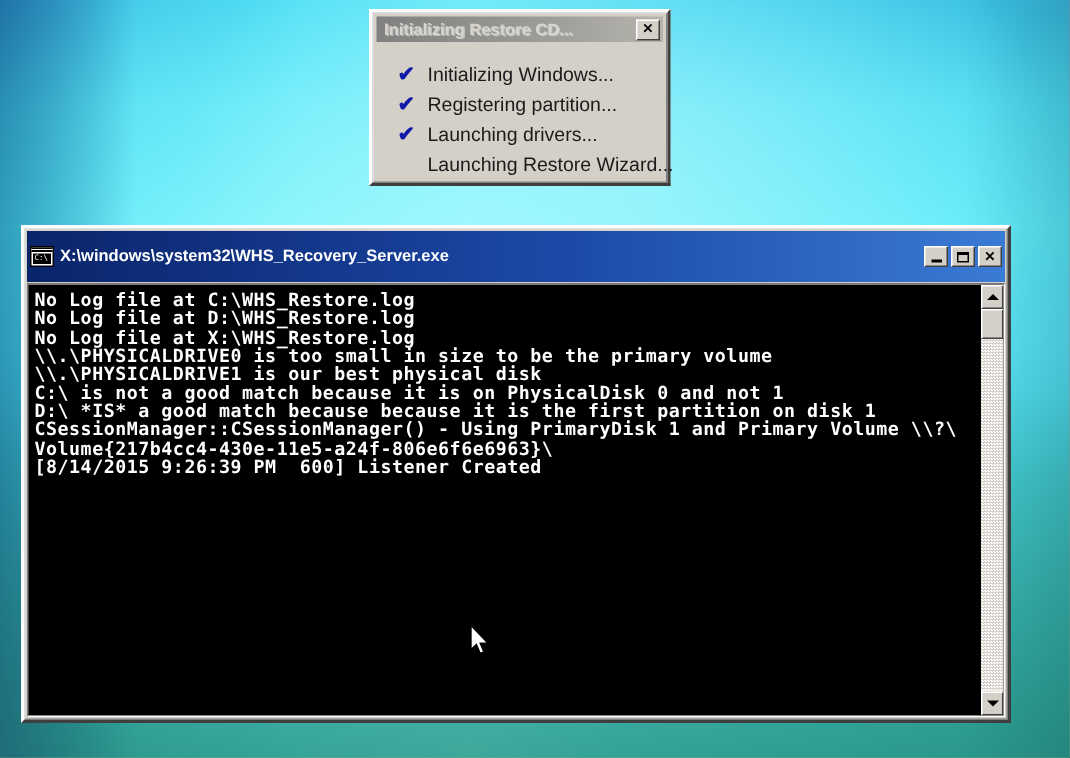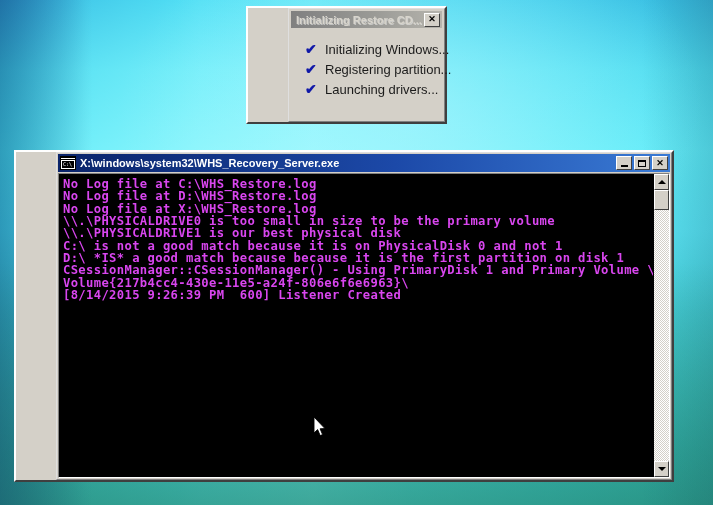--- a/index.html
+++ b/index.html
@@ -65,25 +65,24 @@
     box-sizing: border-box;
   }
   .win-inner-bevel {
     border-top: 1px solid #dfdfdf;
     border-left: 1px solid #dfdfdf;
     border-right: 1px solid #808080;
     border-bottom: 1px solid #808080;
     height: 100%;
     box-sizing: border-box;
     padding: 2px;
-    margin-left: 40px;
   }
 
   .titlebar {
-    height: 18px;
+    height: 34px;
     display: flex;
     align-items: center;
     padding: 0 2px 0 2px;
     box-sizing: border-box;
     user-select: none;
   }
   .titlebar.active {
     background: linear-gradient(to right, #0a246a 0%, #1c49a8 55%, #3a7bd5 100%);
   }
   .titlebar.inactive {
@@ -168,21 +167,21 @@
     margin-top: 1px;
     border-top: 1px solid #808080;
     border-left: 1px solid #808080;
     border-right: 1px solid #ffffff;
     border-bottom: 1px solid #ffffff;
     box-sizing: border-box;
     overflow: hidden;
   }
   #console-text {
     flex: 1;
-    color: #d946ef;
+    color: #ffffff;
     font-family: "DejaVu Sans Mono", monospace;
     font-size: 12.2px;
     line-height: 12.35px;
     letter-spacing: 0.35px;
     white-space: pre;
     padding: 4px 0 0 4px;
     overflow: hidden;
     font-weight: bold;
   }
 
@@ -366,20 +365,21 @@
           <div class="step-row">
             <span class="step-check">✔</span>
             <span class="step-label">Registering partition...</span>
           </div>
           <div class="step-row">
             <span class="step-check">✔</span>
             <span class="step-label">Launching drivers...</span>
           </div>
           <div class="step-row">
             <span class="step-check empty">✔</span>
+            <span class="step-label">Launching Restore Wizard...</span>
           </div>
         </div>
 
     </div>
   </div>
 
   <svg id="mouse-cursor" viewBox="0 0 14 21">
     <polygon points="0,0 0,16 3.6,12.6 6.2,18.6 8.6,17.6 6.1,11.8 11,11.6" fill="#ffffff" stroke="#000000" stroke-width="0.9"></polygon>
   </svg>
 

